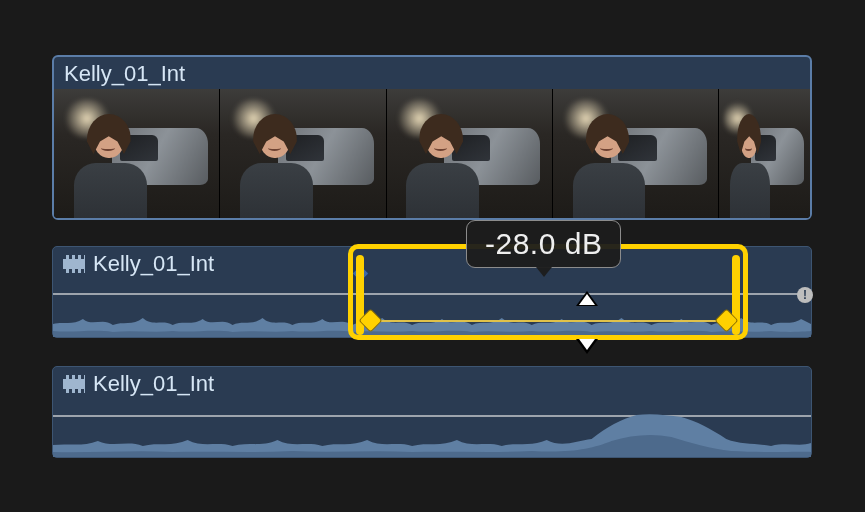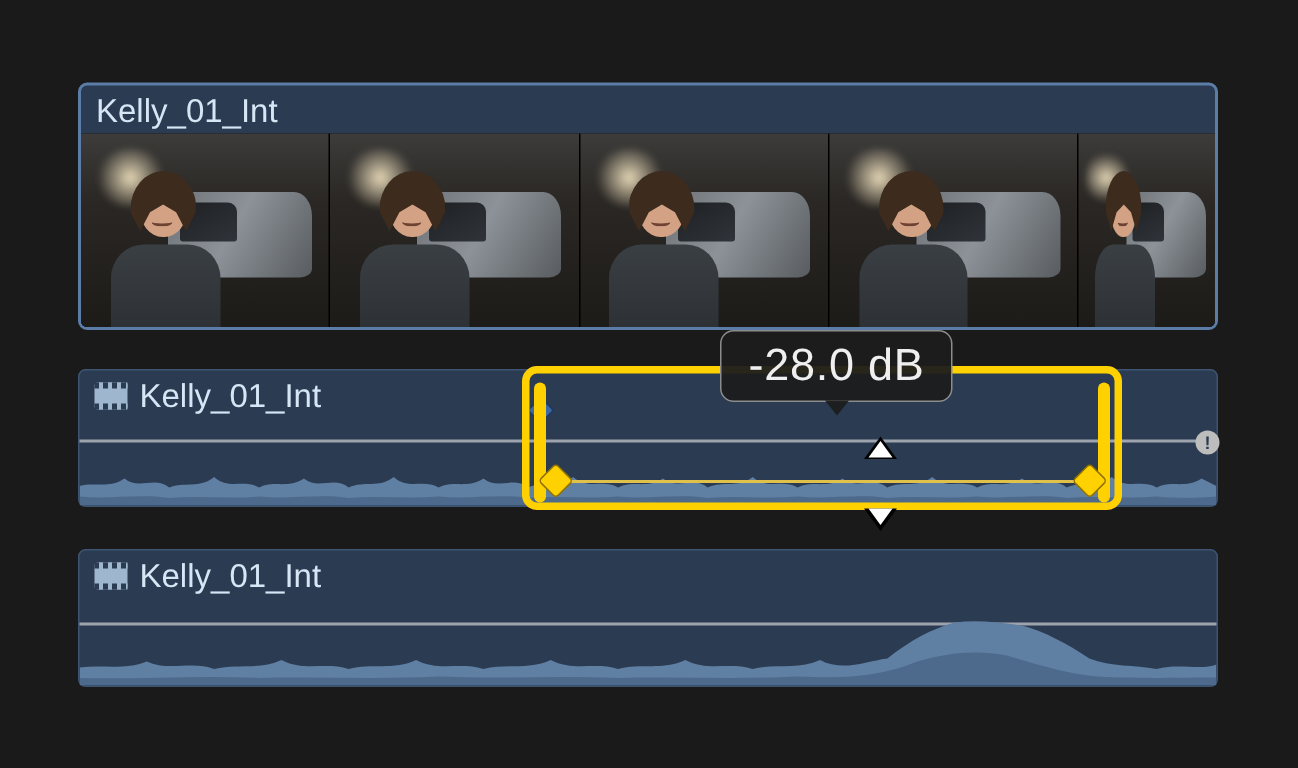--- a/index.html
+++ b/index.html
@@ -226,21 +226,21 @@
     border:1px solid #1f3a60;
     transform:rotate(45deg);
     border-radius:2px;
   }
   .kf-blue.b1 { top:267px; left:354px; }
 
   
   .tooltip {
     position: absolute;
     top: 220px;
-    left: 480px;
+    left: 466px;
     background: rgba(28,28,28,0.95);
     border: 1.5px solid #8c8c8c;
     border-radius: 9px;
     padding: 6px 18px;
     color: #efefef;
     font-size: 30px;
     font-weight: 400;
     letter-spacing: 0.5px;
     white-space: nowrap;
   }

